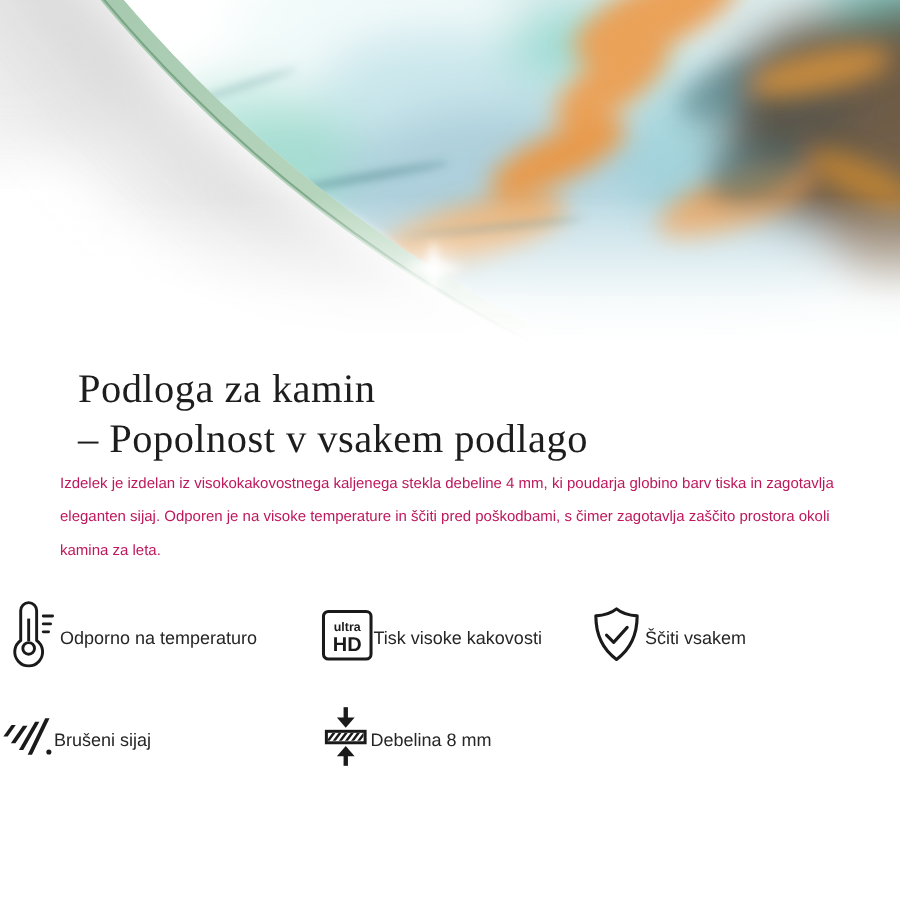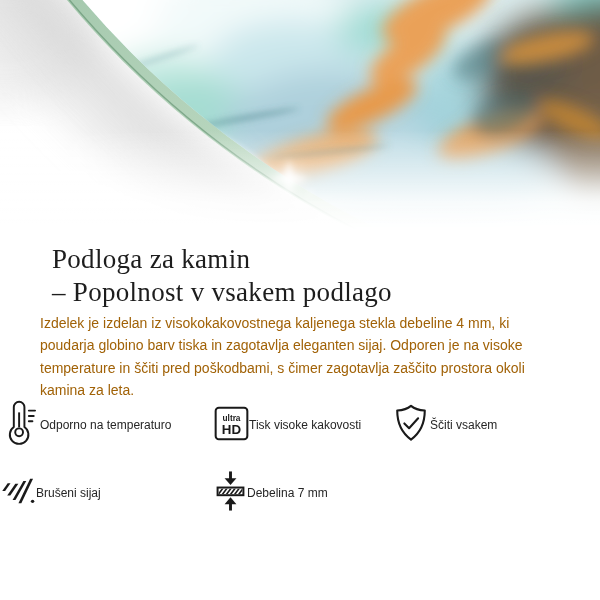--- a/index.html
+++ b/index.html
@@ -12,21 +12,21 @@
   .hero{position:absolute;top:0;left:0;display:block;}
   .page-title{
     position:absolute;left:40px;top:231px;margin:12px;
     font-family:"Liberation Serif","DejaVu Serif",serif;
     font-weight:400;font-size:27px;line-height:33px;
     color:#1d1d1d;letter-spacing:0.3px;
   }
   .page-title span{display:block;}
   .product-description{
     position:absolute;left:40px;top:312px;width:516px;
-    font-size:14px;line-height:22.4px;color:#a16207;
+    font-size:10px;line-height:22.4px;color:#be185d;
   }
   .features{
     position:absolute;left:0;top:399px;width:600px;
     display:grid;grid-template-columns:214px 178px 208px;row-gap:20px;
   }
   .feature{display:flex;flex-direction:row;align-items:center;}
   .icon-wrap{height:48px;display:flex;align-items:center;justify-content:center;}
   .icon-wrap svg{display:block;}
   .feature-label{font-size:12px;color:#262626;margin-top:4px;white-space:nowrap;}
   .ico{stroke:#1a1a1a;fill:none;stroke-width:2.2;}
@@ -207,16 +207,16 @@
         <g clip-path="url(#barClip)" stroke="#1a1a1a" stroke-width="1.8">
           <line x1="4" y1="26.5" x2="10" y2="18.5"></line>
           <line x1="8.5" y1="26.5" x2="14.5" y2="18.5"></line>
           <line x1="13" y1="26.5" x2="19" y2="18.5"></line>
           <line x1="17.5" y1="26.5" x2="23.5" y2="18.5"></line>
           <line x1="22" y1="26.5" x2="28" y2="18.5"></line>
           <line x1="26.5" y1="26.5" x2="32.5" y2="18.5"></line>
         </g>
       </svg>
     </div>
-    <div class="feature-label">Debelina 7 mm</div>
+    <div class="feature-label">Debelina 8 mm</div>
   </div>
 
 </div>
 
 </body></html>

